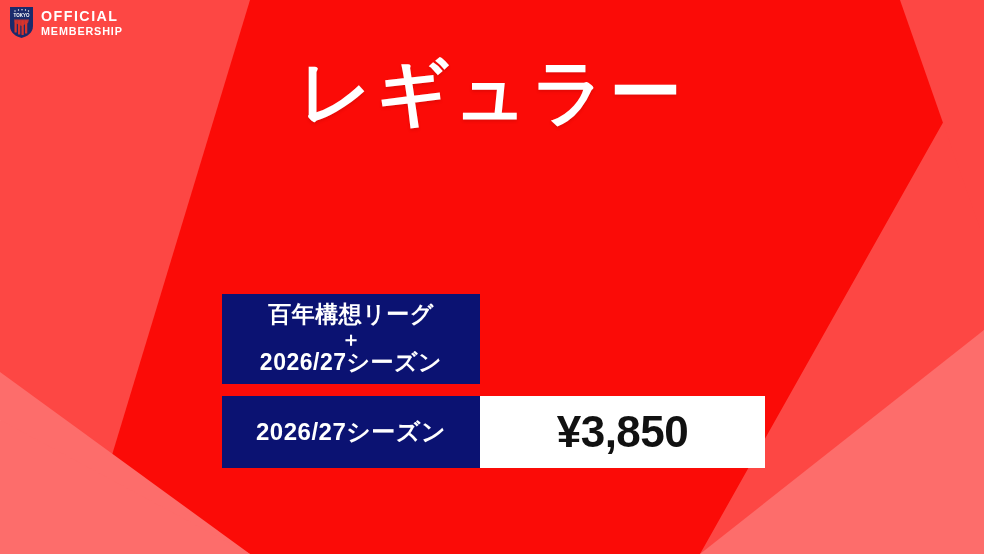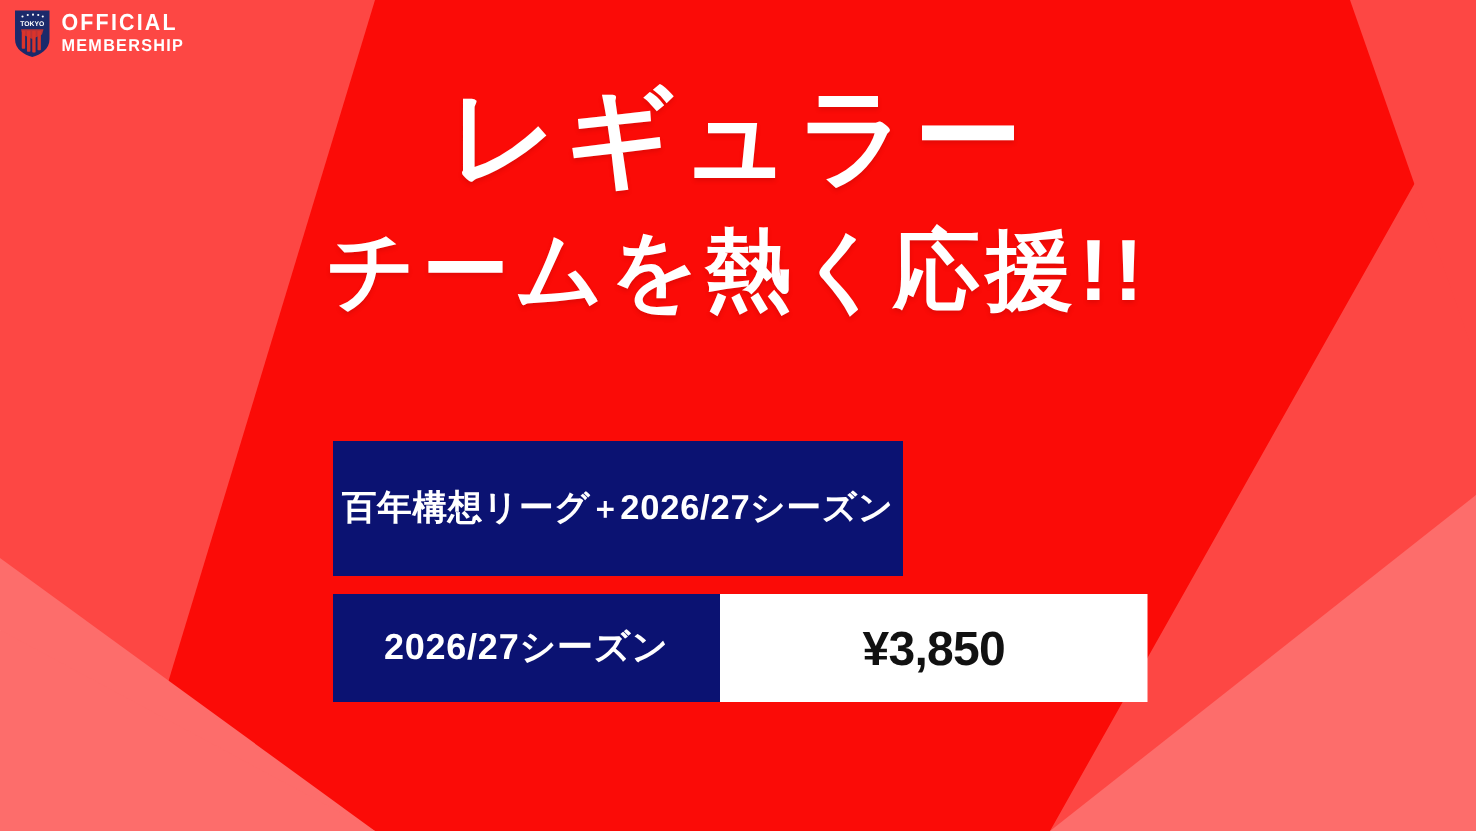--- a/index.html
+++ b/index.html
@@ -114,21 +114,21 @@
     height: 90px;
   }
   .price-row.compact {
     height: 72px;
   }
   .row-label {
     flex: 0 0 258px;
     background: #0b1272;
     color: #ffffff;
     display: flex;
-    flex-direction: row;
+    flex-direction: column;
     align-items: center;
     justify-content: center;
     text-align: center;
     line-height: 1.12;
     padding: 0 6px;
     box-sizing: border-box;
   }
   .row-label .l1 {
     font-size: 23px;
     font-weight: 700;
@@ -156,21 +156,21 @@
     color: #111111;
     display: flex;
     align-items: center;
     justify-content: center;
     font-size: 50px;
     font-weight: 700;
     letter-spacing: -0.5px;
     white-space: nowrap;
   }
   .price-row.compact .row-price {
-    font-size: 32px;
+    font-size: 44px;
   }
 </style>
 </head>
 <body>
 
 <div id="stage">
 
   <svg id="bg" viewBox="0 0 984 554" preserveAspectRatio="none">
     <rect x="0" y="0" width="984" height="554" fill="#fb0b07"></rect>
 
@@ -209,21 +209,20 @@
       </g>
     </svg>
     <div class="badge-text">
       <div class="badge-line1">OFFICIAL</div>
       <div class="badge-line2">MEMBERSHIP</div>
     </div>
   </div>
 
   <div id="headline">
     <div id="title-main">レギュラー</div>
-    <div id="title-sub">チームを熱く応援!!</div>
   </div>
 
   <div id="price-table">
 
     <div class="price-row">
       <div class="row-label">
         <span class="l1">百年構想リーグ</span>
         <span class="l2">＋</span>
         <span class="l3">2026/27シーズン</span>
       </div>

